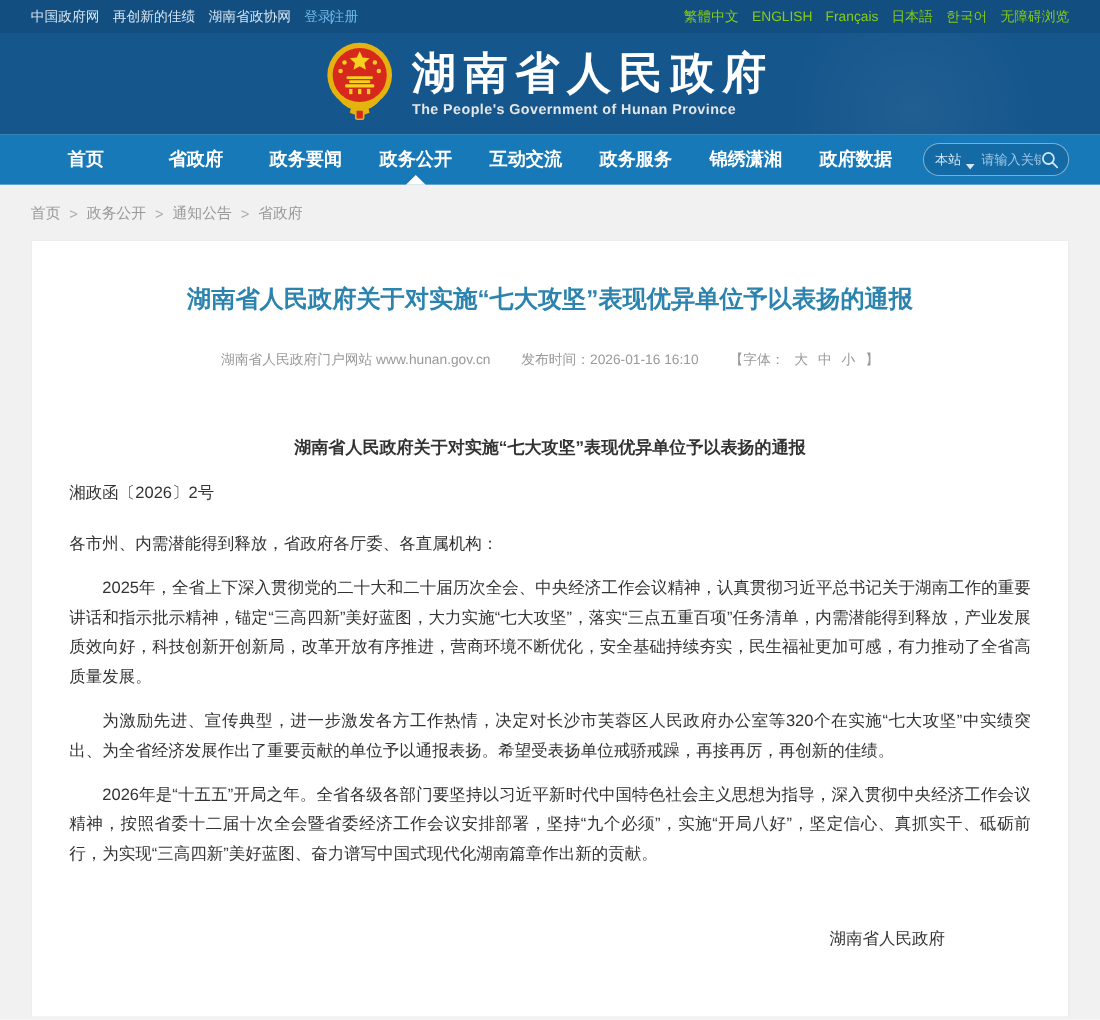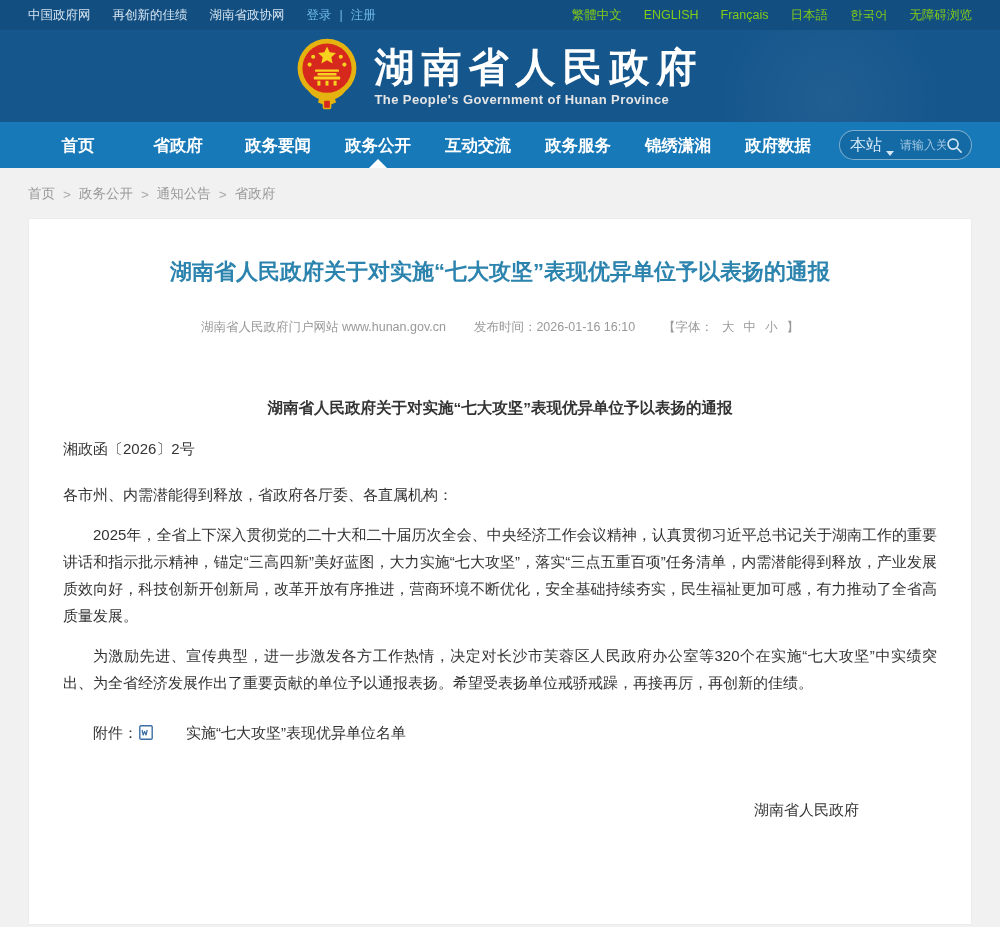--- a/index.html
+++ b/index.html
@@ -3,21 +3,21 @@
 <meta charset="utf-8">
 <style>
   * { margin:0; padding:0; box-sizing:border-box; }
   html,body { width:1000px; height:927px; overflow:hidden; }
   body { font-family:"Liberation Sans","DejaVu Sans",sans-serif; background:#f1f1f1; }
 
   
   .topbar { background:#134e80; height:30px; }
   .topbar-inner { width:944px; margin:0 auto; height:30px; display:flex; justify-content:space-between; align-items:center; }
   .topbar a { text-decoration:none; cursor:pointer; }
-  .topbar-left, .topbar-right { display:flex; align-items:center; gap:22px; font-size:12.5px; }
+  .topbar-left, .topbar-right { display:flex; align-items:center; gap:12px; font-size:12.5px; }
   .topbar-left a { color:#d4e4f1; }
   .topbar-left a.auth { color:#6fb9ea; }
   .topbar-left .sep { color:#6fb9ea; margin:0 -14px; }
   .topbar-right a { color:#84cc16; }
 
   
   .header { background:#15568c; height:92px; position:relative; overflow:hidden; }
   .header::after { content:""; position:absolute; right:40px; top:-30px; width:260px; height:200px;
       background:radial-gradient(circle, rgba(255,255,255,0.05) 0%, transparent 70%); }
   .header-inner { width:944px; margin:0 auto; height:92px; display:flex; align-items:center; justify-content:center; gap:18px; }
@@ -29,21 +29,21 @@
   .nav { background:#1779b8; height:46px; }
   .nav-inner { width:944px; margin:0 auto; height:46px; display:flex; align-items:center; }
   .nav-items { display:flex; flex:1; }
   .nav-item { position:relative; color:#fff; font-size:16.5px; font-weight:bold; text-decoration:none;
       height:46px; line-height:46px; width:100px; text-align:center; cursor:pointer; }
   .nav-item .tri { display:none; }
   .nav-item.active .tri { display:block; position:absolute; left:50%; bottom:0; margin-left:-9px;
       width:0; height:0; border-left:9px solid transparent; border-right:9px solid transparent; border-bottom:9px solid #ffffff; }
   .searchbox { display:flex; align-items:center; width:133px; height:30px; border:1px solid rgba(255,255,255,0.45);
       border-radius:15px; background:rgba(8,62,105,0.25); padding:0 8px 0 10px; }
-  .search-scope { color:#d3e7f6; font-size:16px; cursor:pointer; display:flex; align-items:flex-end; gap:4px; flex:0 0 auto; }
+  .search-scope { color:#d3e7f6; font-size:12px; cursor:pointer; display:flex; align-items:flex-end; gap:4px; flex:0 0 auto; }
   .caret { width:0; height:0; border-left:4px solid transparent; border-right:4px solid transparent; border-top:5px solid #d3e7f6; }
   .searchbox input { flex:1; min-width:0; border:none; outline:none; background:transparent; color:#d3e7f6;
       font-size:12px; margin-left:6px; }
   .searchbox input::placeholder { color:#9fc6e4; }
   .search-btn { background:none; border:none; cursor:pointer; padding:0; display:flex; align-items:center; }
 
   
   .breadcrumb-wrap { background:#f1f1f1; padding:17px 0 15px 0; }
   .breadcrumb { width:944px; margin:0 auto; font-size:13.5px; color:#999; display:flex; gap:8px; align-items:center; }
   .breadcrumb a { color:#999; text-decoration:none; cursor:pointer; }
@@ -174,29 +174,22 @@
         <span>】</span>
       </span>
     </div>
 
     <div class="doc">
       <div class="doc-title">湖南省人民政府关于对实施“七大攻坚”表现优异单位予以表扬的通报</div>
       <div class="doc-number">湘政函〔2026〕2号</div>
       <p class="salutation">各市州、内需潜能得到释放，省政府各厅委、各直属机构：</p>
       <p class="para">2025年，全省上下深入贯彻党的二十大和二十届历次全会、中央经济工作会议精神，认真贯彻习近平总书记关于湖南工作的重要讲话和指示批示精神，锚定“三高四新”美好蓝图，大力实施“七大攻坚”，落实“三点五重百项”任务清单，内需潜能得到释放，产业发展质效向好，科技创新开创新局，改革开放有序推进，营商环境不断优化，安全基础持续夯实，民生福祉更加可感，有力推动了全省高质量发展。</p>
       <p class="para">为激励先进、宣传典型，进一步激发各方工作热情，决定对长沙市芙蓉区人民政府办公室等320个在实施“七大攻坚”中实绩突出、为全省经济发展作出了重要贡献的单位予以通报表扬。希望受表扬单位戒骄戒躁，再接再厉，再创新的佳绩。</p>
+      <p class="para">2026年是“十五五”开局之年。全省各级各部门要坚持以习近平新时代中国特色社会主义思想为指导，深入贯彻中央经济工作会议精神，按照省委十二届十次全会暨省委经济工作会议安排部署，坚持“九个必须”，实施“开局八好”，坚定信心、真抓实干、砥砺前行，为实现“三高四新”美好蓝图、奋力谱写中国式现代化湖南篇章作出新的贡献。</p>
 
-      <div class="attachment">
-        <span>附件：</span>
-        <svg class="doc-icon" width="14" height="15" viewBox="0 0 14 15">
-          <rect x="0.8" y="0.8" width="12.4" height="13.4" rx="1.2" fill="#ffffff" stroke="#3a6ea5" stroke-width="1.4"></rect>
-          <path d="M3 5 l1.2 5 1.4 -3.6 1.4 3.6 1.2 -5" fill="none" stroke="#3a6ea5" stroke-width="1.2" stroke-linejoin="round"></path>
-        </svg>
-        <a>实施“七大攻坚”表现优异单位名单</a>
-      </div>
 
       <div class="sign">
         <div class="signer">湖南省人民政府</div>
 
       </div>
     </div>
   </div>
 </div>
 
 </body></html>

